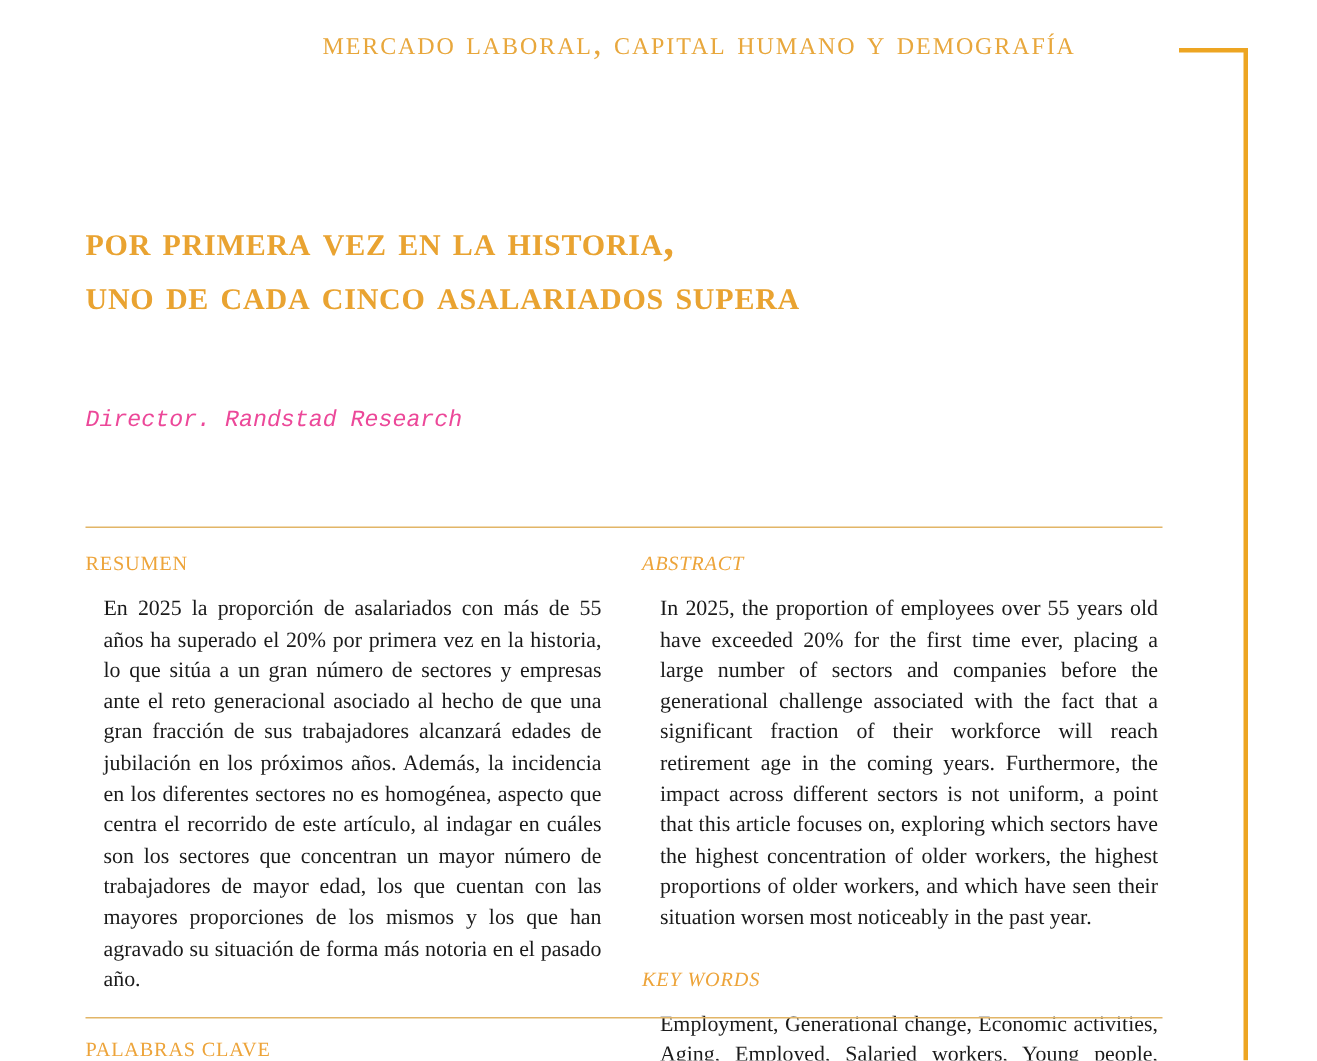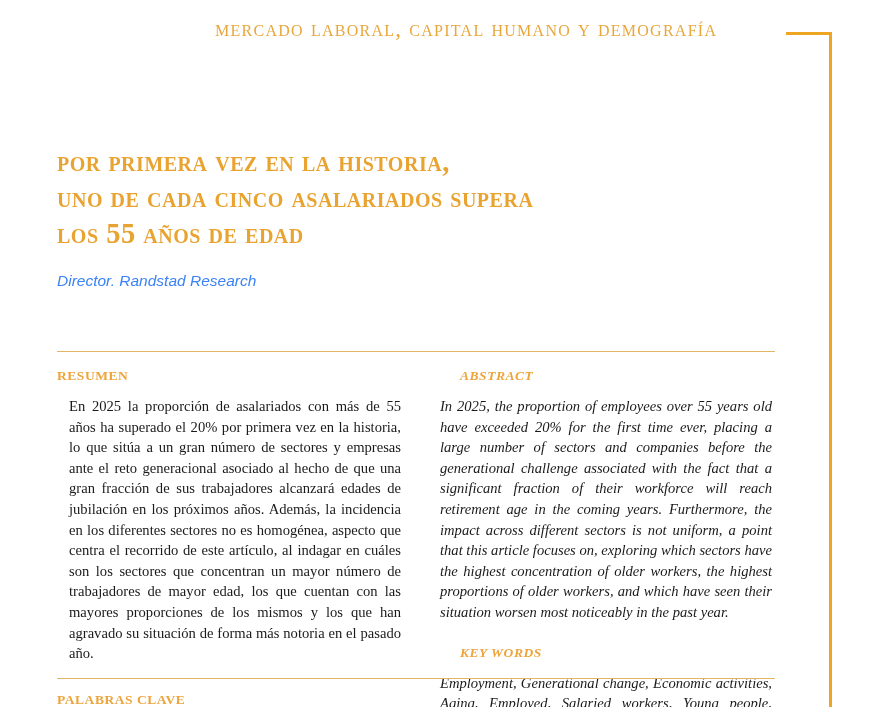--- a/index.html
+++ b/index.html
@@ -73,25 +73,25 @@
     width: 500px;
   }
   .author-name {
     font-family: "Liberation Serif", "DejaVu Serif", serif;
     font-size: 15.5px;
     font-weight: bold;
     line-height: 21px;
     color: #1a1a1a;
   }
   .author-role {
-    font-family: Liberation Sans, sans-serif;
+    font-family: Liberation Mono, monospace;
     font-size: 15.5px;
     font-style: italic;
     line-height: 21px;
-    color: #3b82f6;
+    color: #ec4899;
   }
 
   
   .rule-top {
     position: absolute;
     left: 57px;
     top: 351px;
     width: 718px;
     height: 1px;
     background: #e2b567;
@@ -117,53 +117,52 @@
     position: absolute;
     top: 0;
     width: 356px;
   }
   .col-left  { left: 0; }
   .col-right { left: 371px; }
 
   .sec-head {
     font-family: "Liberation Serif", "DejaVu Serif", serif;
     font-size: 13.5px;
-    font-weight: bold;
+    font-weight: normal;
     letter-spacing: 0.04em;
     color: #eda43a;
     margin: 0 0 11px 0;
   }
-  .sec-head.italic { font-style: italic; margin-left: 32px; }
+  .sec-head.italic { font-style: italic; }
 
   .body-text {
     font-family: "Liberation Serif", "DejaVu Serif", serif;
     font-size: 14.6px;
     line-height: 20.6px;
     text-align: justify;
     color: #1a1a1a;
     margin: 12px;
   }
-  .body-text.italic { font-style: italic; }
+  .body-text.italic { }
 
   .kw-block { margin-top: 28px; }
   .kw-block-right { margin-top: 22px; }
 </style>
 </head>
 <body>
 
 <div class="running-head-text">MERCADO LABORAL, CAPITAL HUMANO Y DEMOGRAFÍA</div>
 
 <div class="head-rule"></div>
 
 <div class="edge-rule"></div>
 
 <div class="title-block">
   <div class="doc-title-line">Por primera vez en la historia,</div>
   <div class="doc-title-line">uno de cada cinco asalariados supera</div>
-  <div class="doc-title-line">los 55 años de edad</div>
 </div>
 
 <div class="byline">
   <div class="author-role">Director. Randstad Research</div>
 </div>
 
 <div class="rule-top"></div>
 
 <div class="cols">
 

